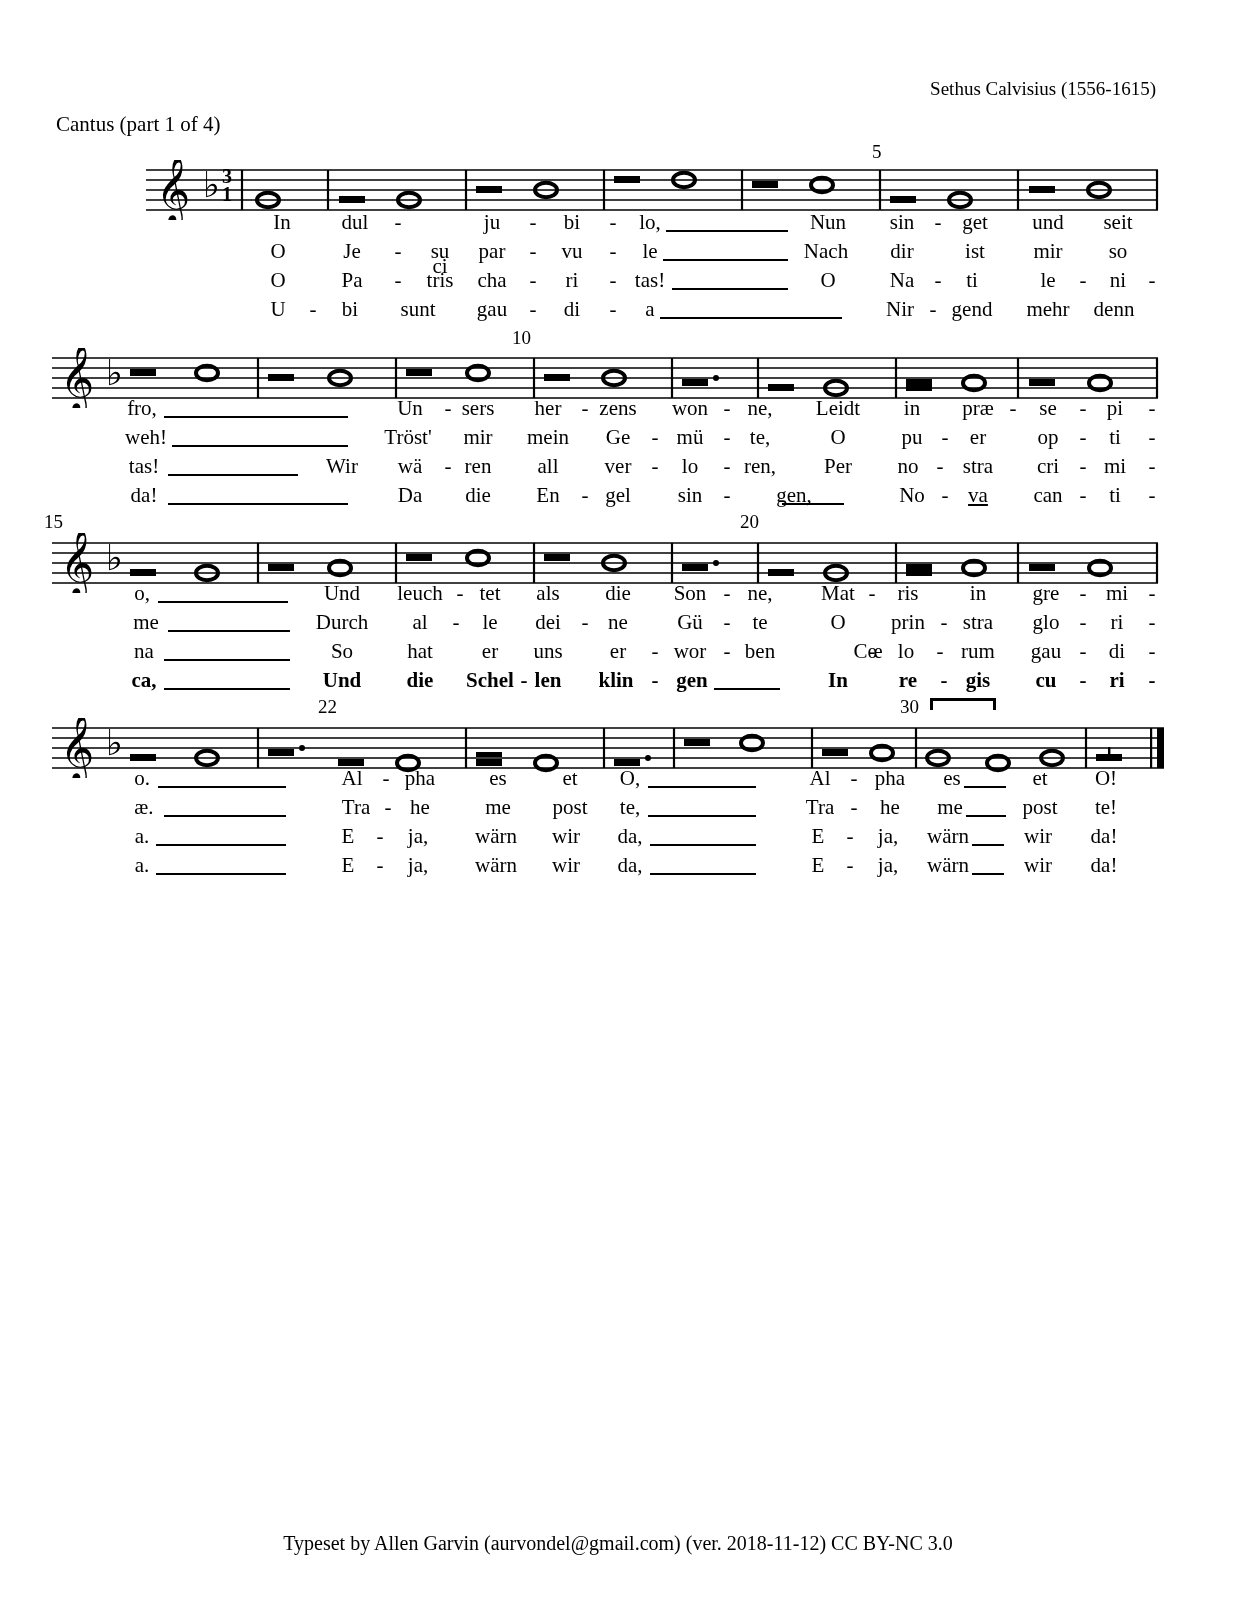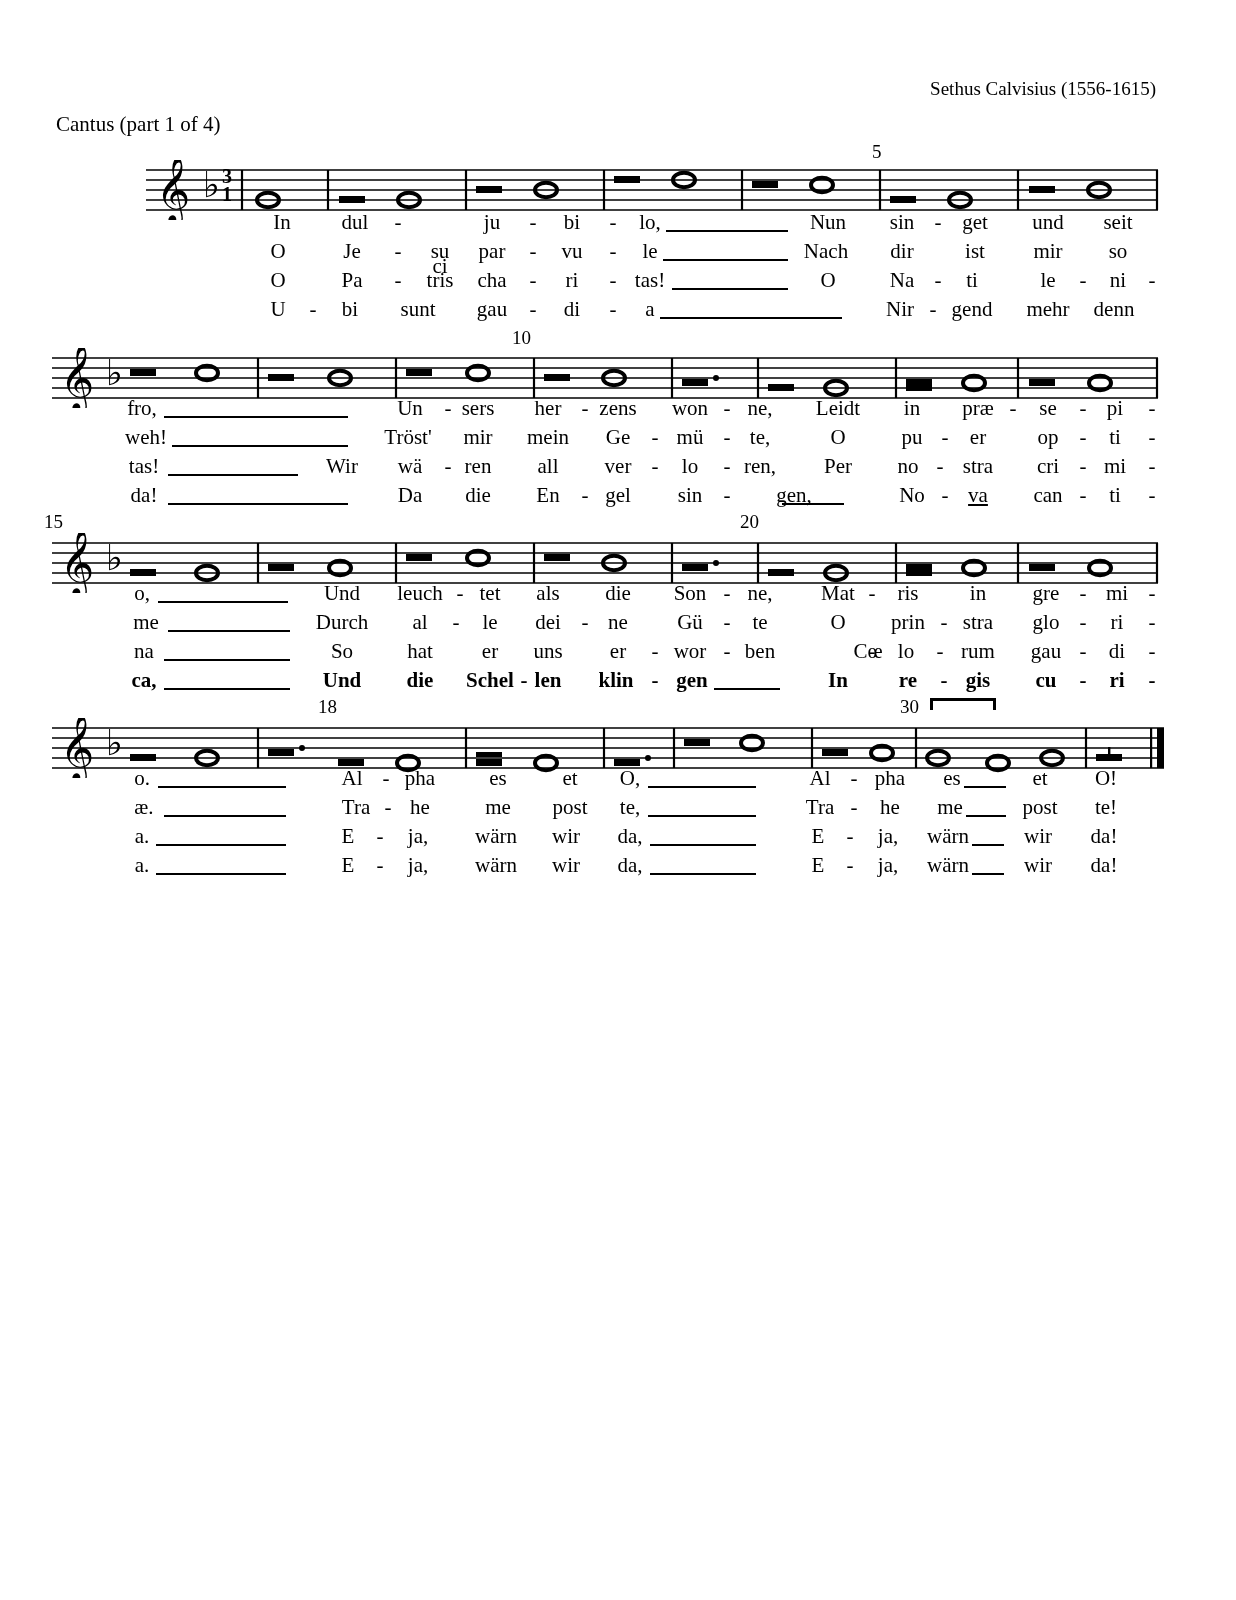--- a/index.html
+++ b/index.html
@@ -591,21 +591,21 @@
 
         <ellipse cx="938" cy="40" rx="11" ry="7.2" fill="none" stroke="#000" stroke-width="4"></ellipse>
         <ellipse cx="998" cy="45" rx="11" ry="7.2" fill="none" stroke="#000" stroke-width="4"></ellipse>
         <ellipse cx="1052" cy="40" rx="11" ry="7.2" fill="none" stroke="#000" stroke-width="4"></ellipse>
 
         <rect x="1096" y="36" width="26" height="7"></rect>
         <rect x="1108" y="29" width="2.4" height="14"></rect>
       </g>
     </svg>
   </div>
-  <div class="measnum" style="left:318px; top:697px;">18</div>
+  <div class="measnum" style="left:318px; top:697px;">22</div>
   <div class="measnum" style="left:900px; top:697px;">30</div>
   <div class="endbracket" style="left:930px; top:698px; width:60px;"></div>
 
   <div class="lyricline" style="top:768px;">
     <span class="syl" style="left:142px;">o.</span>
     <span class="ext" style="left:158px; top:18px; width:128px;"></span>
     <span class="syl" style="left:352px;">Al</span>
     <span class="hyph" style="left:386px;">-</span>
     <span class="syl" style="left:420px;">pha</span>
     <span class="syl" style="left:498px;">es</span>
@@ -668,14 +668,15 @@
     <span class="ext" style="left:650px; top:18px; width:106px;"></span>
     <span class="syl" style="left:818px;">E</span>
     <span class="hyph" style="left:850px;">-</span>
     <span class="syl" style="left:888px;">ja,</span>
     <span class="syl" style="left:948px;">wärn</span>
     <span class="ext" style="left:972px; top:18px; width:32px;"></span>
     <span class="syl" style="left:1038px;">wir</span>
     <span class="syl" style="left:1104px;">da!</span>
   </div>
 
+  <div id="footer">Typeset by Allen Garvin (aurvondel@gmail.com) (ver. 2018-11-12) CC BY-NC 3.0</div>
 
 </div>
 
 </body></html>

